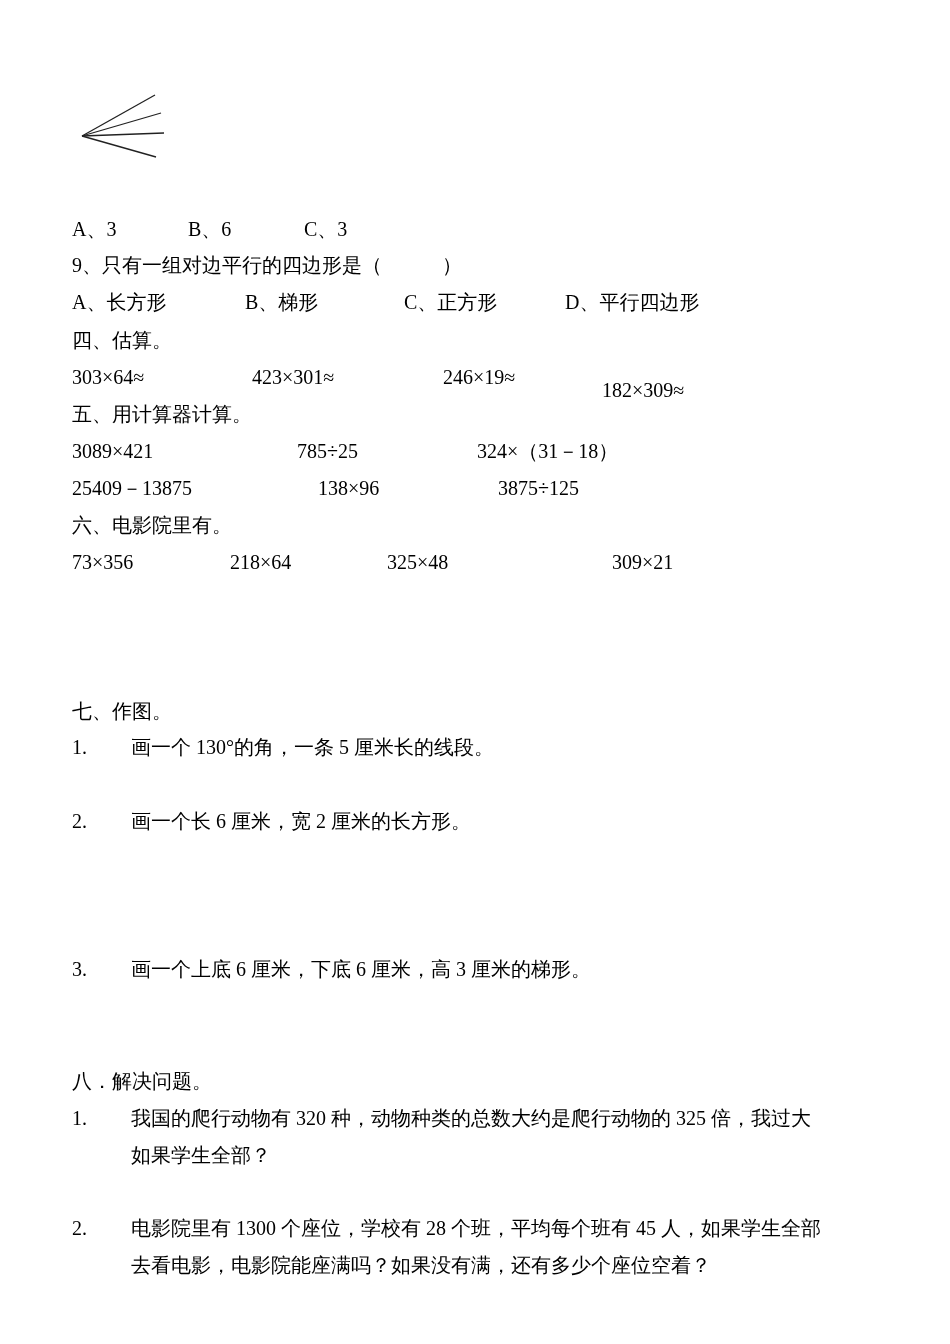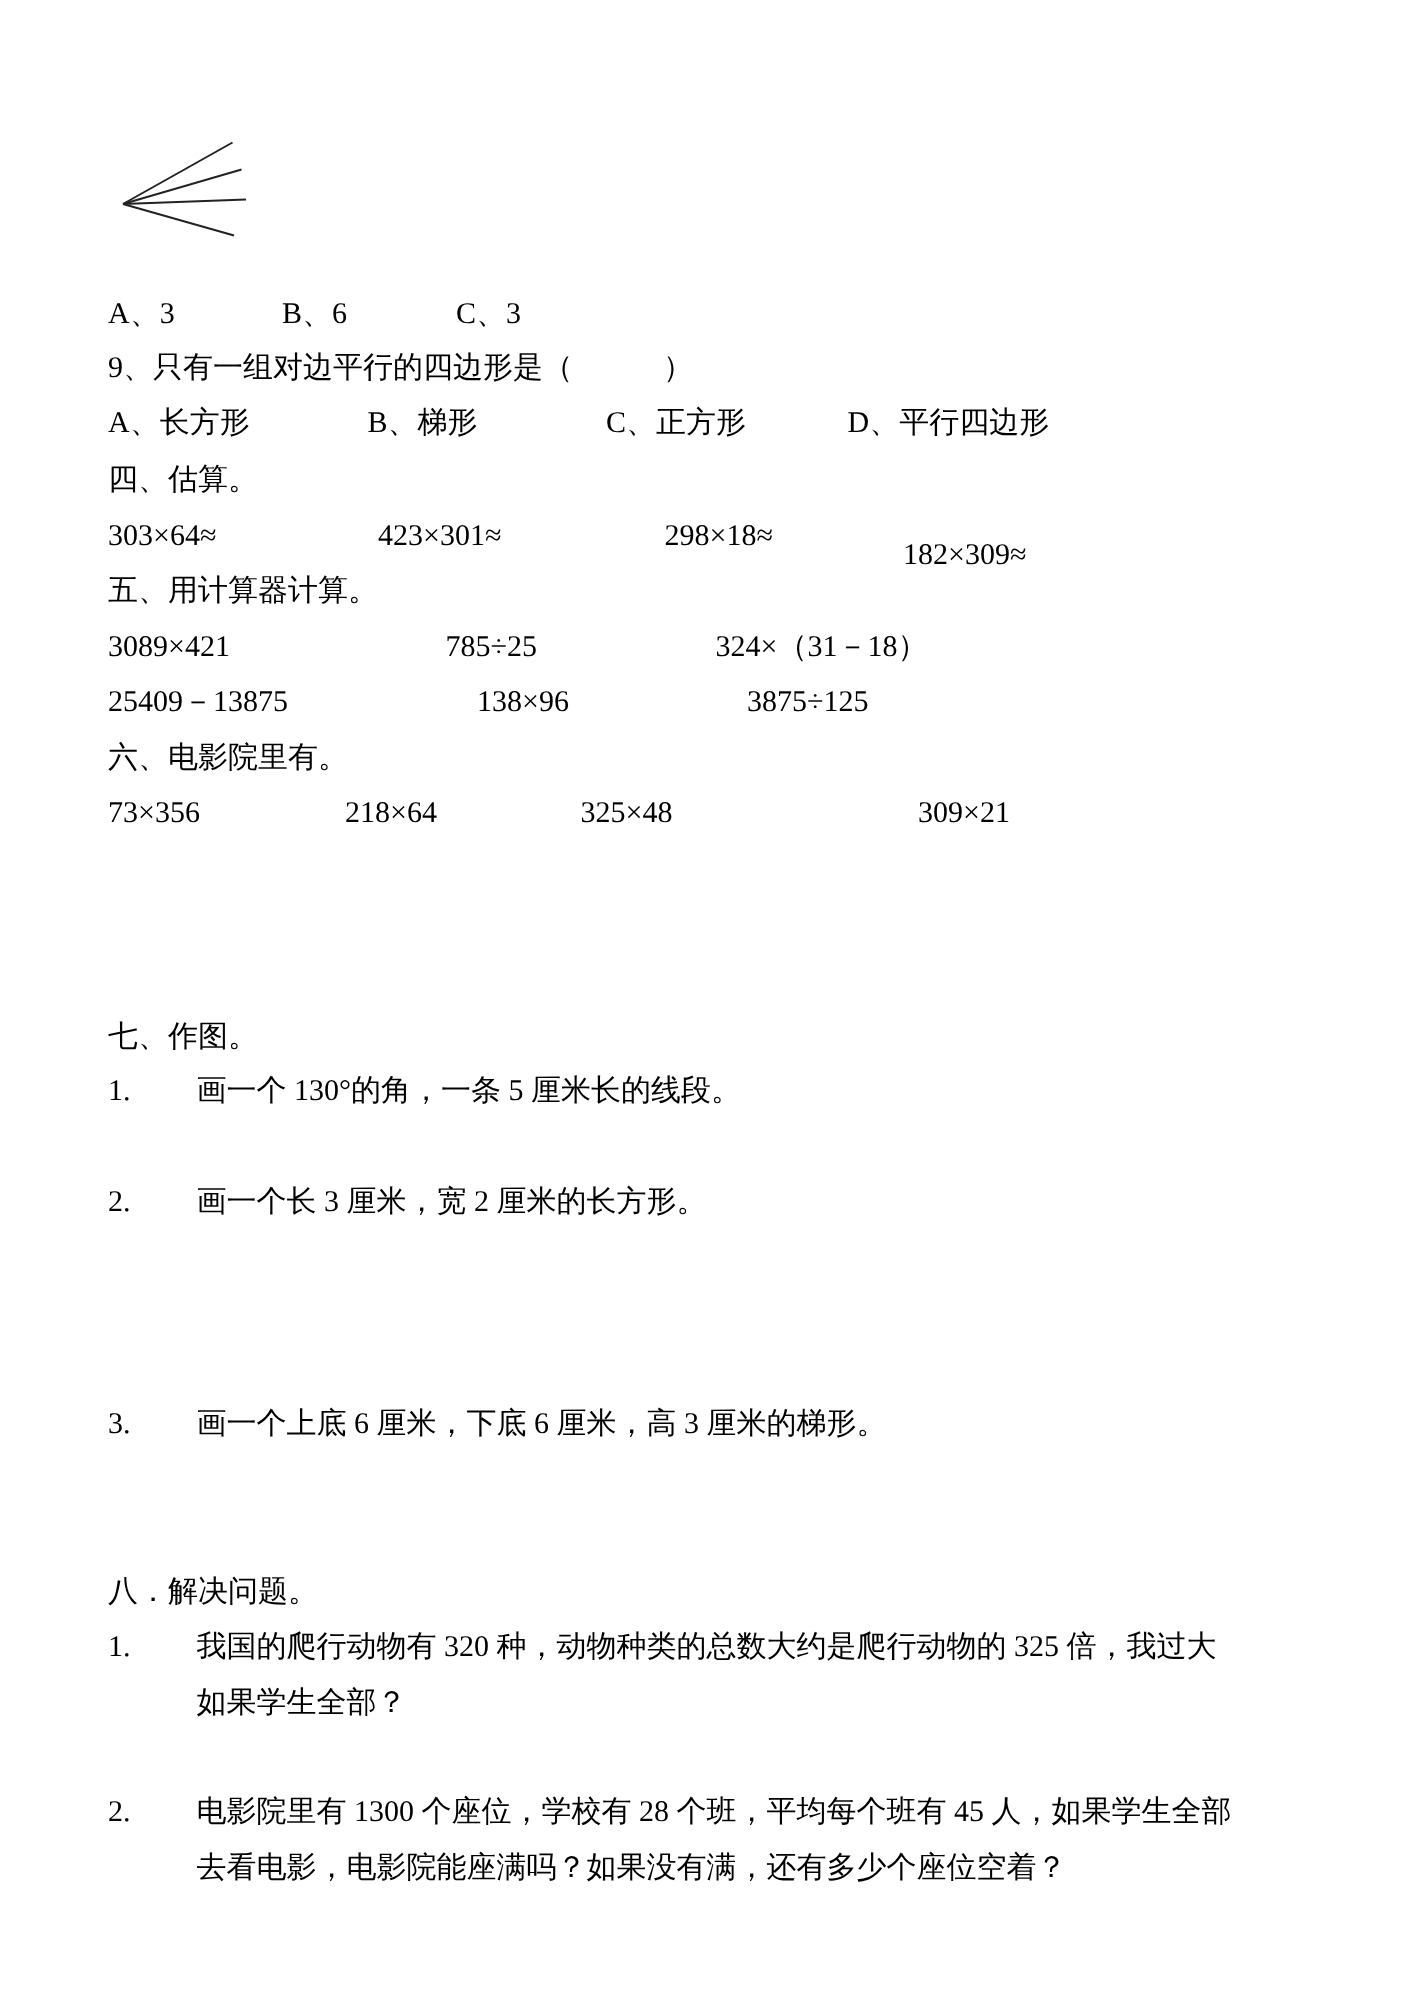--- a/index.html
+++ b/index.html
@@ -1,18 +1,18 @@
 <!DOCTYPE html>
 <html><head>
 <meta charset="utf-8">
 <style>
   html, body { margin:0; padding:0; background:#ffffff; }
   body { width:950px; height:1344px; position:relative; overflow:hidden;
          font-family:"Liberation Serif","DejaVu Serif",serif; color:#000; font-size:20px; }
-  .ln { position:absolute; white-space:nowrap; line-height:24px; }
+  .ln { position:absolute; white-space:nowrap; line-height:24px;margin-top:20px; }
   .fig { position:absolute; left:60px; left:0; top:0; }
 </style>
 </head>
 <body>
 
 <svg class="fig" width="950" height="180" style="position:absolute;left:0;top:0;">
   <g stroke="#222" stroke-width="1.3" fill="none">
     <line x1="82" y1="136" x2="155" y2="95"></line>
     <line x1="82" y1="136" x2="161" y2="113"></line>
     <line x1="82" y1="136" x2="164" y2="133"></line>
@@ -26,42 +26,42 @@
 
 <span class="ln" style="left:72px;top:233px">9、只有一组对边平行的四边形是（　　　）</span>
 <span class="ln" style="left:72px;top:270px">A、长方形</span>
 <span class="ln" style="left:245px;top:270px">B、梯形</span>
 <span class="ln" style="left:404px;top:270px">C、正方形</span>
 <span class="ln" style="left:565px;top:270px">D、平行四边形</span>
 
 <span class="ln" style="left:72px;top:308px">四、估算。</span>
 <span class="ln" style="left:72px;top:345px">303×64≈</span>
 <span class="ln" style="left:252px;top:345px">423×301≈</span>
-<span class="ln" style="left:443px;top:345px">298×18≈</span>
+<span class="ln" style="left:443px;top:345px">246×19≈</span>
 <span class="ln" style="left:602px;top:358px">182×309≈</span>
 
 <span class="ln" style="left:72px;top:382px">五、用计算器计算。</span>
 <span class="ln" style="left:72px;top:419px">3089×421</span>
 <span class="ln" style="left:297px;top:419px">785÷25</span>
 <span class="ln" style="left:477px;top:419px">324×（31－18）</span>
 <span class="ln" style="left:72px;top:456px">25409－13875</span>
 <span class="ln" style="left:318px;top:456px">138×96</span>
 <span class="ln" style="left:498px;top:456px">3875÷125</span>
 
 <span class="ln" style="left:72px;top:493px">六、电影院里有。</span>
 <span class="ln" style="left:72px;top:530px">73×356</span>
 <span class="ln" style="left:230px;top:530px">218×64</span>
 <span class="ln" style="left:387px;top:530px">325×48</span>
 <span class="ln" style="left:612px;top:530px">309×21</span>
 
 <span class="ln" style="left:72px;top:679px">七、作图。</span>
 <span class="ln" style="left:72px;top:715px">1.</span>
 <span class="ln" style="left:131px;top:715px">画一个 130°的角，一条 5 厘米长的线段。</span>
 <span class="ln" style="left:72px;top:789px">2.</span>
-<span class="ln" style="left:131px;top:789px">画一个长 3 厘米，宽 2 厘米的长方形。</span>
+<span class="ln" style="left:131px;top:789px">画一个长 6 厘米，宽 2 厘米的长方形。</span>
 <span class="ln" style="left:72px;top:937px">3.</span>
 <span class="ln" style="left:131px;top:937px">画一个上底 6 厘米，下底 6 厘米，高 3 厘米的梯形。</span>
 
 <span class="ln" style="left:72px;top:1049px">八．解决问题。</span>
 <span class="ln" style="left:72px;top:1086px">1.</span>
 <span class="ln" style="left:131px;top:1086px">我国的爬行动物有 320 种，动物种类的总数大约是爬行动物的 325 倍，我过大</span>
 <span class="ln" style="left:131px;top:1123px">如果学生全部？</span>
 <span class="ln" style="left:72px;top:1196px">2.</span>
 <span class="ln" style="left:131px;top:1196px">电影院里有 1300 个座位，学校有 28 个班，平均每个班有 45 人，如果学生全部</span>
 <span class="ln" style="left:131px;top:1233px">去看电影，电影院能座满吗？如果没有满，还有多少个座位空着？</span>

